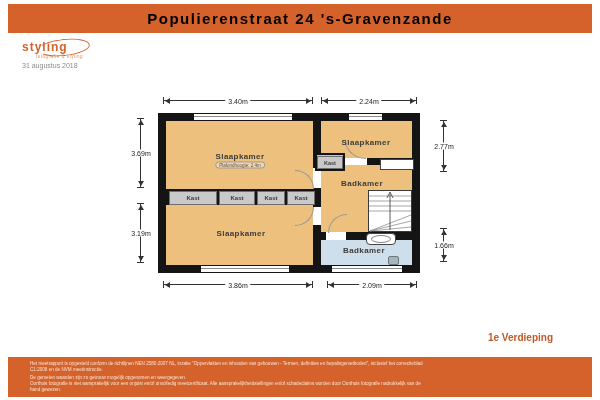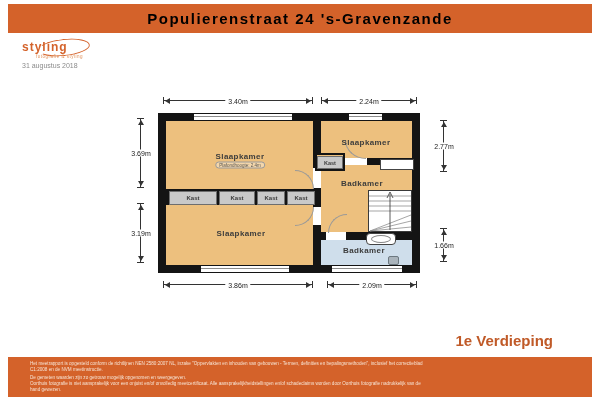--- a/index.html
+++ b/index.html
@@ -50,21 +50,21 @@
   .arrU{position:absolute;top:2px;left:-3px;width:0;height:0;border-left:3px solid transparent;
         border-right:3px solid transparent;border-bottom:5px solid #333;}
   .arrD{position:absolute;bottom:2px;left:-3px;width:0;height:0;border-left:3px solid transparent;
         border-right:3px solid transparent;border-top:5px solid #333;}
   .dimlbl{position:absolute;left:50%;top:0;transform:translate(-50%,-50%);background:#fff;
         padding:0 3px;font-size:7px;color:#222;white-space:nowrap;}
   .dimlblv{position:absolute;top:50%;left:0;transform:translate(-50%,-50%);background:#fff;
         padding:0 2px;font-size:7px;color:#222;white-space:nowrap;}
 
   
-  .floorname{position:absolute;right:47px;top:332px;font-size:15px;font-weight:bold;color:#c05a28;}
+  .floorname{position:absolute;right:47px;top:332px;font-size:10px;font-weight:bold;color:#c05a28;}
   .ftr{position:absolute;left:8px;top:357px;width:584px;height:40px;background:#d4622a;color:#f6e3d4;}
   .ftr-inner{padding:4px 0 0 22px;width:402px;font-size:4.6px;line-height:1.25;}
   .ftr p{margin:0 0 3px 0;}
   .ftr .p2{margin:0;}
 </style>
 </head>
 <body>
 
 <div class="page">
 

